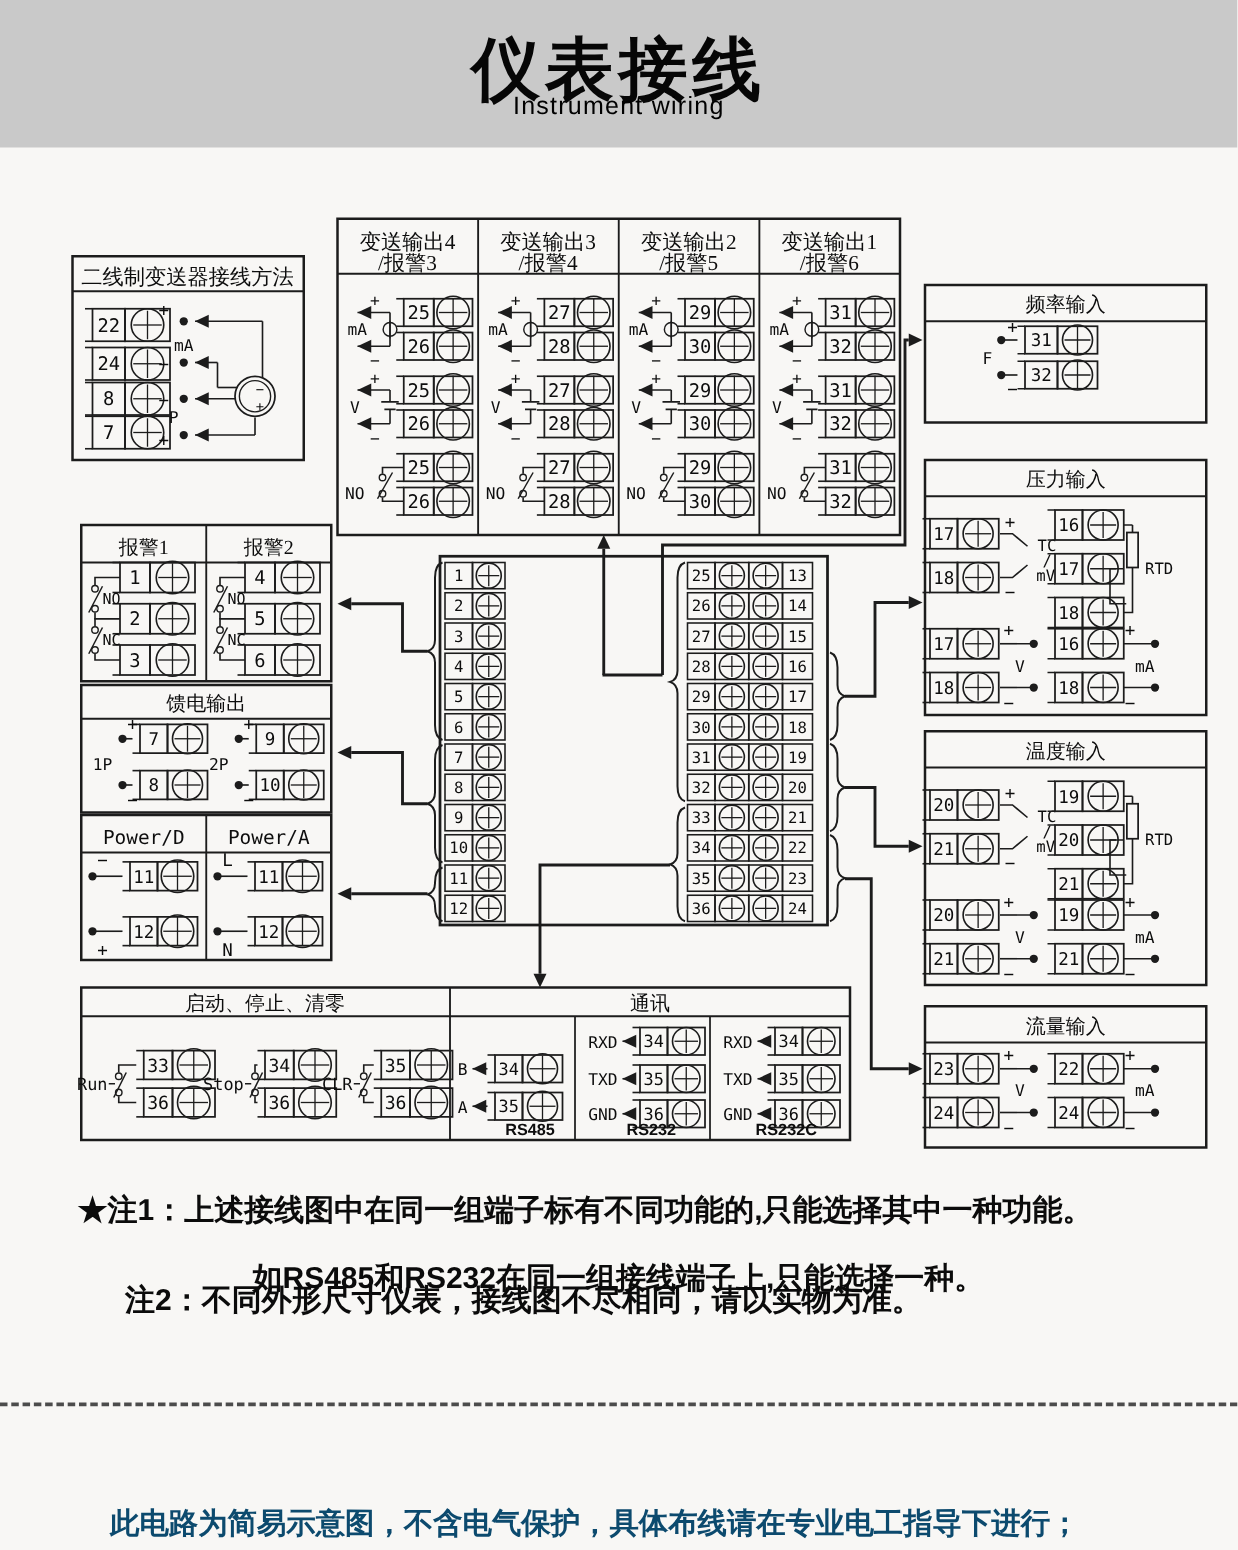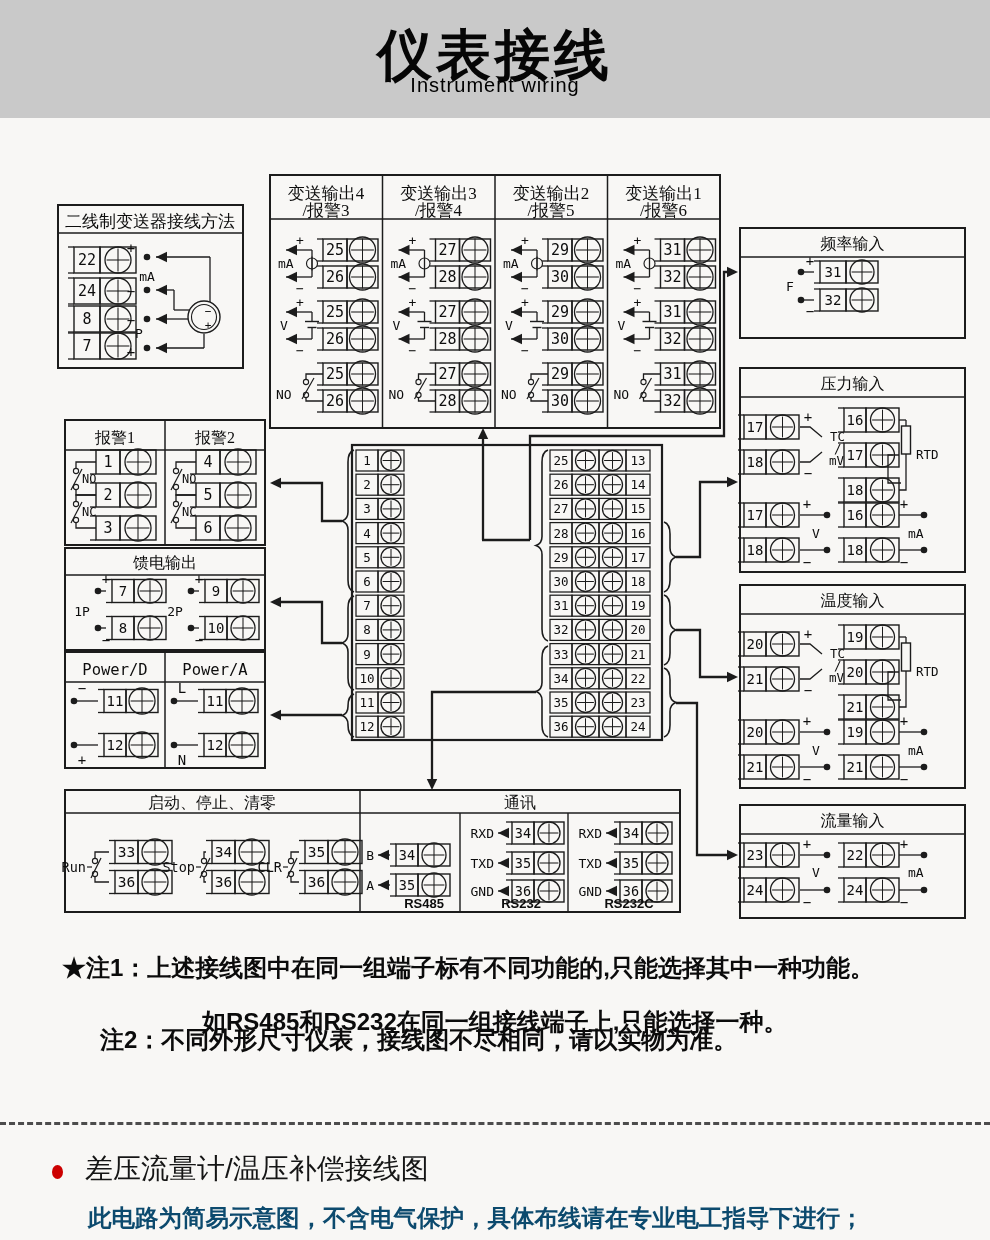--- a/index.html
+++ b/index.html
@@ -1559,15 +1559,14 @@
     </svg>
 
   <div class="notes">
     <div class="note-line n1"><span>★注1：</span><span>上述接线图中在同一组端子标有不同功能的,只能选择其中一种功能。</span></div>
     <div class="note-line n2">如RS485和RS232在同一组接线端子上,只能选择一种。</div>
     <div class="note-line n3"><span>注2：</span><span>不同外形尺寸仪表，接线图不尽相同，请以实物为准。</span></div>
   </div>
 
   <div class="divider"></div>
 
-  <div class="footer-heading"><span class="bullet" style="background: rgb(204, 0, 0);"></span><span>差压流量计/温压补偿接线图</span></div>
   <div class="footer-body">此电路为简易示意图，不含电气保护，具体布线请在专业电工指导下进行；</div>
 </div>
 
 </body></html>

